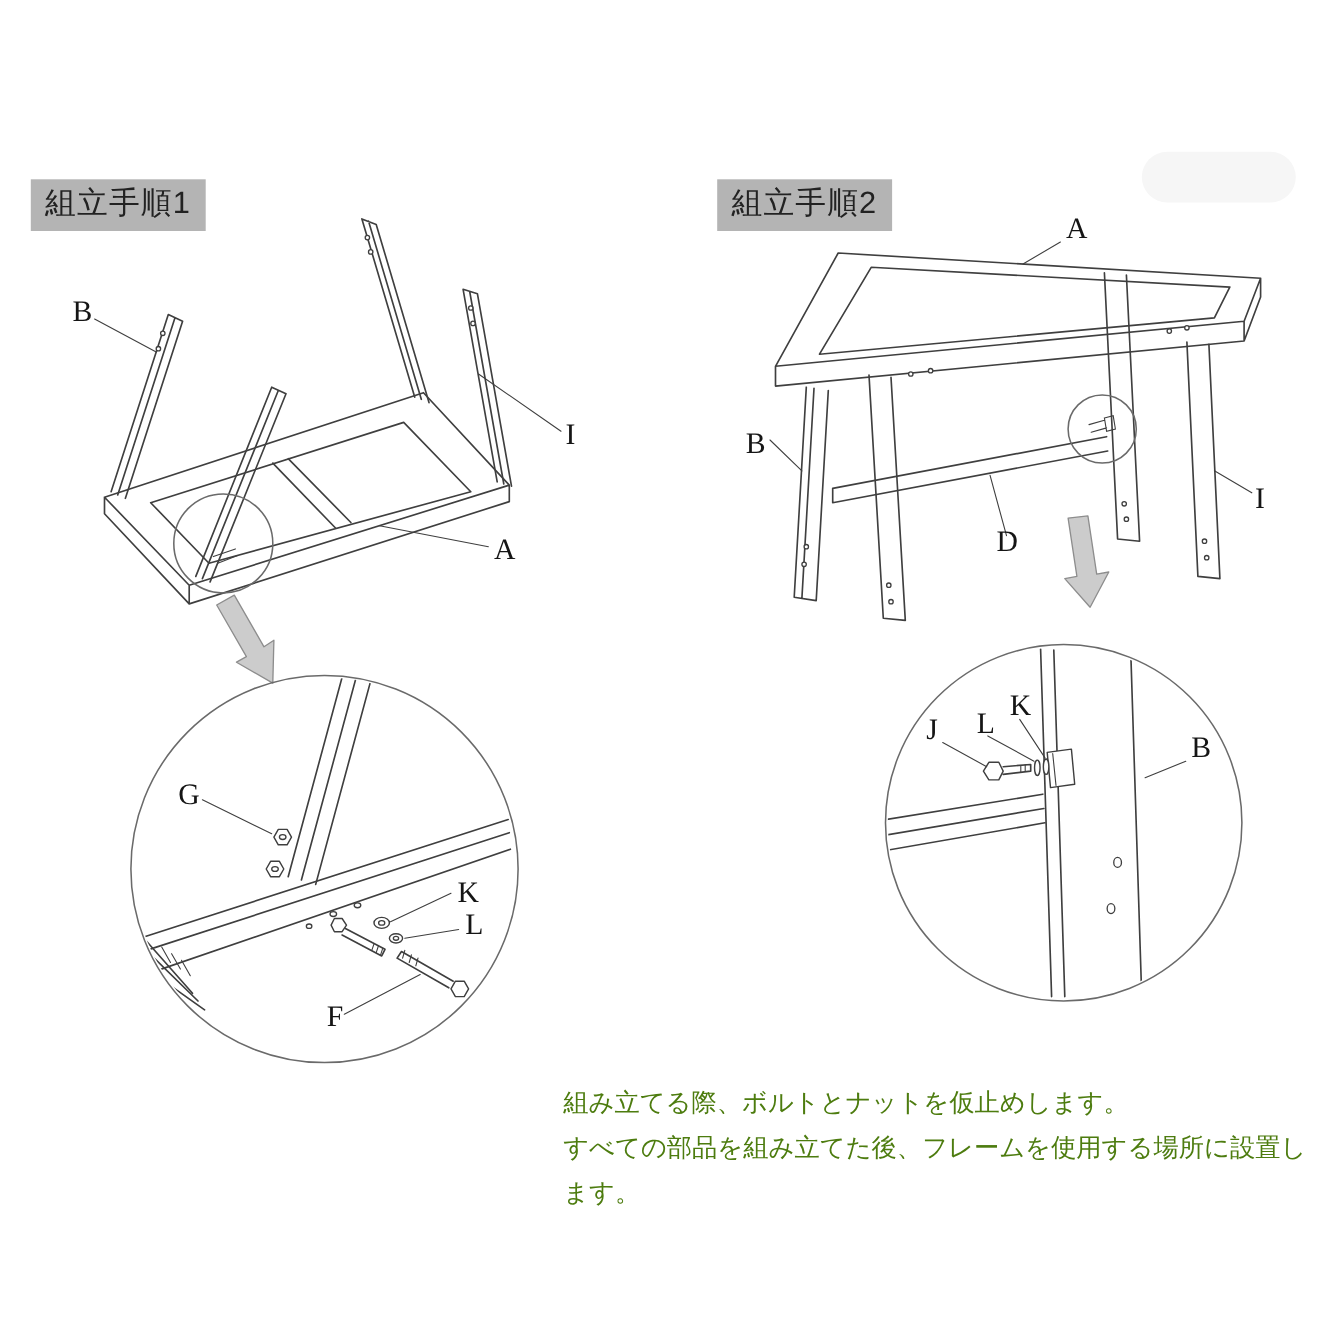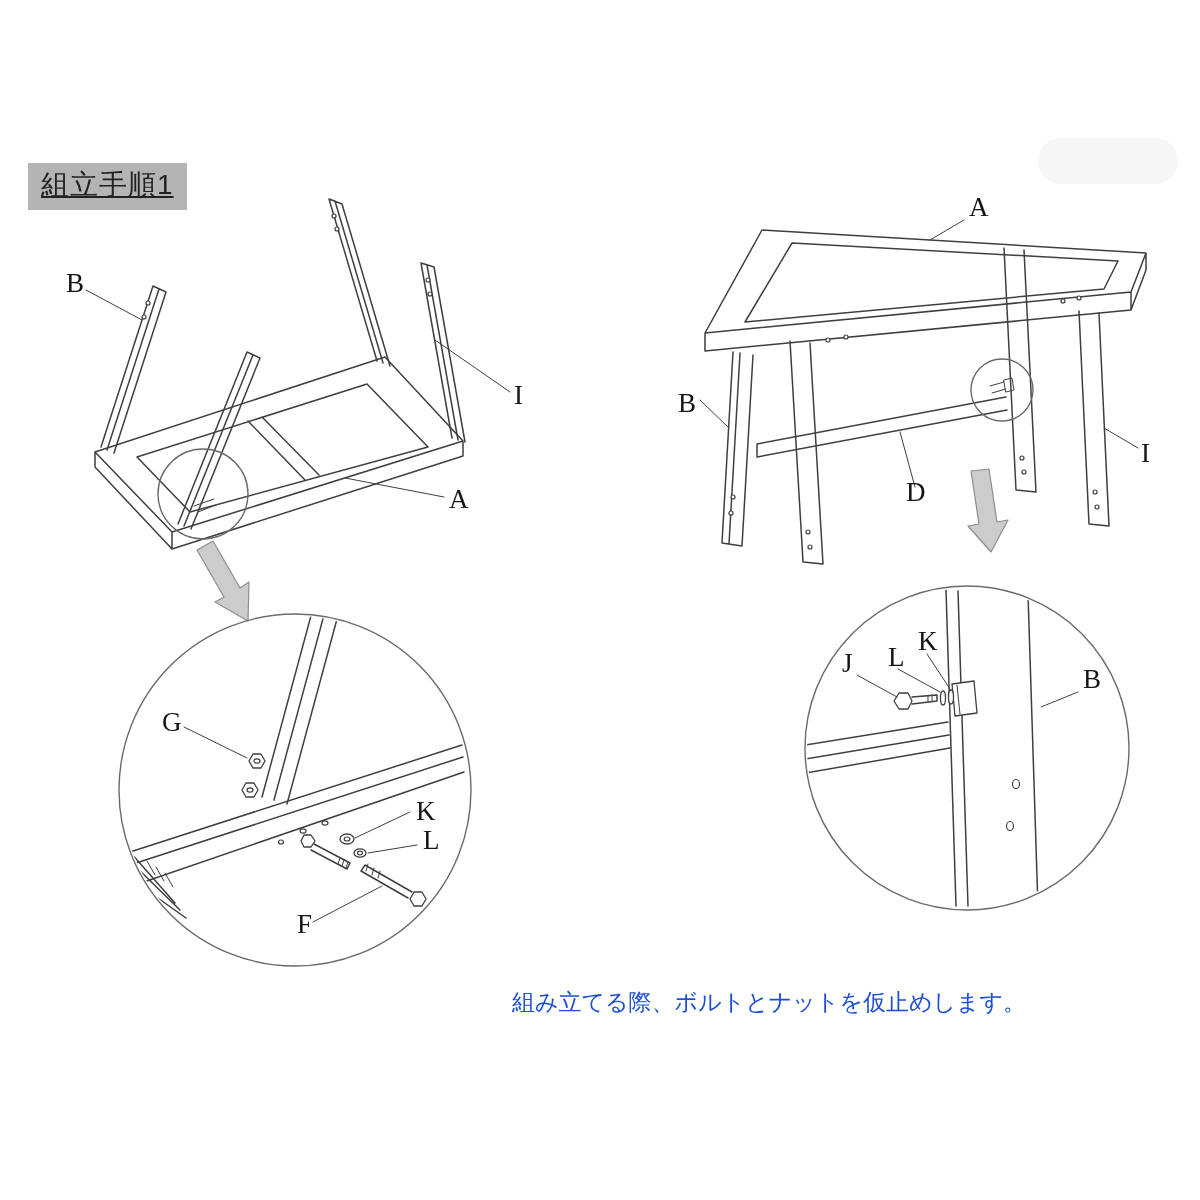--- a/index.html
+++ b/index.html
@@ -6,24 +6,24 @@
   #page {
     position:relative; width:1200px; height:1200px; background:#ffffff;
     overflow:hidden; font-family:"Liberation Sans", sans-serif;
   }
   #art { position:absolute; left:0; top:0; }
   .header {
     position:absolute; background:#b4b4b4; color:#222222;
     font-size:28px; padding:3px 13px 6px 13px; letter-spacing:1px;
     font-family:"Liberation Sans", sans-serif;
   }
-  #h1 { left:28px;  top:163px;text-decoration:underline; }
+  #h1 { left:28px;  top:163px; }
   #h2 { left:652px; top:163px; }
   .notes {
-    position:absolute; left:512px; top:982px; color:#1d4ed8;
+    position:absolute; left:512px; top:982px; color:#4d7c0f;
     font-size:23px; line-height:41px; font-family:Liberation Sans, sans-serif;
   }
   .smudge {
     position:absolute; left:1038px; top:138px; width:140px; height:46px;
     background:#f6f6f6; border-radius:24px;
   }
   
   .ln   { fill:none; stroke:#3f3f3f; stroke-width:1.5; stroke-linecap:round; stroke-linejoin:round; }
   .thin { fill:none; stroke:#3f3f3f; stroke-width:1;   stroke-linecap:round; }
   .hole { fill:#ffffff; stroke:#3f3f3f; stroke-width:1.2; }
@@ -33,20 +33,21 @@
   .lbl  { font-family:"Liberation Serif", serif; font-size:27px; fill:#151515; }
 </style>
 </head>
 <body>
 
 <div id="page">
 
   <div class="smudge"></div>
 
   <div class="header" id="h1">組立手順1</div>
+  <div class="header" id="h2">組立手順2</div>
 
   <svg id="art" width="1200" height="1200" viewBox="0 0 1200 1200">
     <defs>
       <clipPath id="clip1">
           <circle cx="295" cy="790" r="174"></circle>
         </clipPath>
       <clipPath id="clip2">
           <circle cx="967" cy="748" r="160"></circle>
         </clipPath>
     </defs>
@@ -178,15 +179,16 @@
       </g>
       <text class="lbl" x="842" y="672">J</text>
       <text class="lbl" x="888" y="666">L</text>
       <text class="lbl" x="918" y="650">K</text>
       <text class="lbl" x="1083" y="688">B</text>
     </g>
   </svg>
 
   <div class="notes">
     <div>組み立てる際、ボルトとナットを仮止めします。</div>
+    <div>すべての部品を組み立てた後、フレームを使用する場所に設置します。</div>
   </div>
 
 </div>
 
 </body></html>

